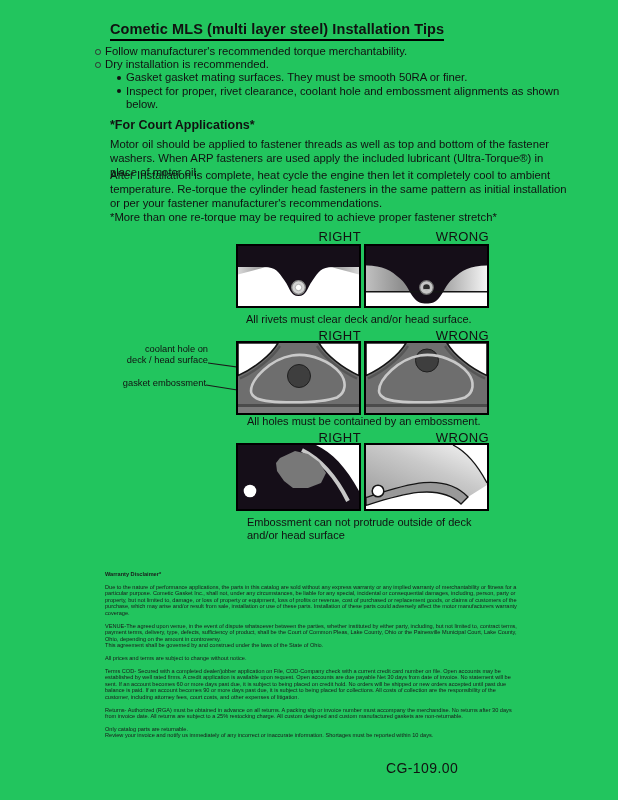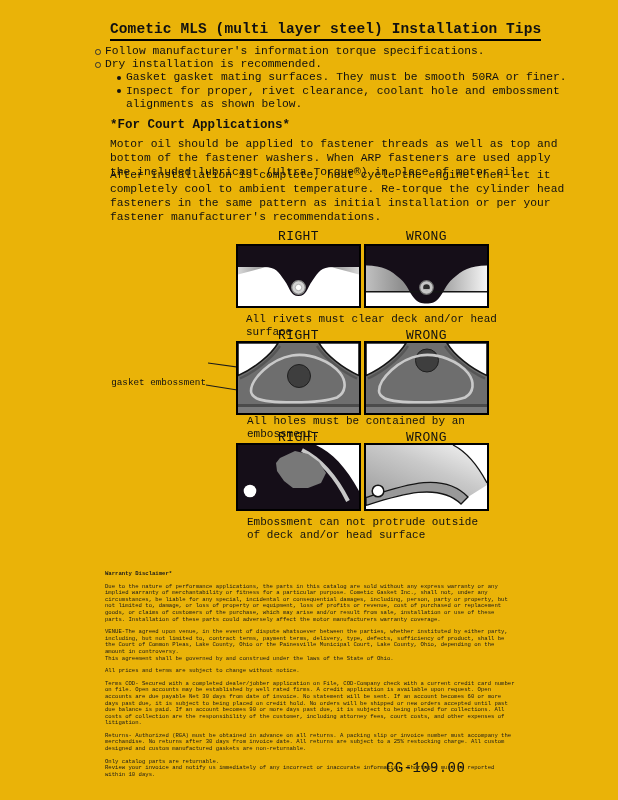--- a/index.html
+++ b/index.html
@@ -1,18 +1,18 @@
 <!DOCTYPE html>
 <html style="--ink: #111111; --diag-black: #150e18; --gray-bg: #6e6e6e; --hole: #3e3e3e; --emboss: #c9c9c9; --deck-gray: #a9a9a9;"><head>
 <meta charset="utf-8">
 <style>
   html,body { margin:0; padding:0; background:#fff; }
   .page {
-    position:relative; width:618px; height:800px; background:#eab308; overflow:hidden;
-    font-family:Liberation Mono, monospace; color:var(--ink,#111);
+    position:relative; width:618px; height:800px; background:#22c55e; overflow:hidden;
+    font-family:Liberation Sans, sans-serif; color:var(--ink,#111);
   }
   .abs { position:absolute; }
 
   
   .title {
     left:110px; top:21px; font-size:14.5px; font-weight:bold;
     border-bottom:2px solid #000; padding-bottom:2px; letter-spacing:0.1px;
   }
 
   
@@ -27,21 +27,21 @@
     content:""; position:absolute; left:0; top:4.6px; width:4.2px; height:4.2px;
     background:#111; border-radius:50%;
   }
 
   
   .diesel-h { left:110px; top:118px; font-size:12.5px; font-weight:bold; }
   .para { left:110px; width:458px; font-size:11.3px; line-height:14px; }
   .p1 { top:137px; } .p2 { top:168px; } .p3 { top:210px; }
 
   
-  .dlabel { width:125px; text-align:center; font-size:13px; letter-spacing:0.4px; color:#111; }
+  .dlabel { width:125px; text-align:right; font-size:13px; letter-spacing:0.4px; color:#111; }
   .lab-r1 { left:236px; top:229px; } .lab-w1 { left:364px; top:229px; }
   .lab-r2 { left:236px; top:328px; } .lab-w2 { left:364px; top:328px; }
   .lab-r3 { left:236px; top:430px; } .lab-w3 { left:364px; top:430px; }
   .dbox { border:2px solid #000; line-height:0; background:#fff; }
   .bx-r1 { left:236px; top:244px; } .bx-w1 { left:364px; top:244px; }
   .bx-r2 { left:236px; top:341px; } .bx-w2 { left:364px; top:341px; }
   .bx-r3 { left:236px; top:443px; } .bx-w3 { left:364px; top:443px; }
   .caption { font-size:11px; line-height:12.5px; color:#111;margin-left:9px; }
   .cap1 { left:237px; top:313px; width:260px; }
   .cap2 { left:238px; top:415px; width:260px; }
@@ -69,29 +69,30 @@
   .pcode { left:386px; top:760px; font-size:14px; letter-spacing:0.4px; color:#111; }
 </style>
 </head>
 <body>
 
 <div class="page">
 
   <div class="abs title">Cometic MLS (multi layer steel) Installation Tips</div>
 
   <div class="abs intro">
-    <div class="b-item">Follow manufacturer's information torque specifications.</div>
+    <div class="b-item">Follow manufacturer's recommended torque merchantability.</div>
     <div class="b-item">Dry installation is recommended.</div>
     <div class="sb-item">Gasket gasket mating surfaces.  They must be smooth 50RA or finer.</div>
     <div class="sb-item">Inspect for proper, rivet clearance, coolant hole and embossment alignments as shown below.</div>
   </div>
 
   <div class="abs diesel-h">*For Court Applications*</div>
   <div class="abs para p1">Motor oil should be applied to fastener threads as well as top and bottom of the fastener washers. When ARP fasteners are used apply the included lubricant (Ultra-Torque®) in place of motor oil.</div>
   <div class="abs para p2">After Installation is complete, heat cycle the engine then let it completely cool to ambient temperature. Re-torque the cylinder head fasteners in the same pattern as initial installation or per your fastener manufacturer's recommendations.</div>
+  <div class="abs para p3">*More than one re-torque may be required to achieve proper fastener stretch*</div>
 
   <div class="abs dlabel lab-r1">RIGHT</div>
   <div class="abs dlabel lab-w1">WRONG</div>
 
   <div class="abs dbox bx-r1">
     <svg width="121" height="60" viewBox="0 0 121 60">
       <defs>
         <linearGradient id="r1a" x1="0" y1="0" x2="1" y2="0">
           <stop offset="0" stop-color="#d8d8d8"></stop>
             <stop offset="1" stop-color="#8e8e8e"></stop>
@@ -128,20 +129,24 @@
       <circle cx="60.5" cy="41.5" r="3.3" fill="#2c2c2c"></circle>
       <line x1="57.4" y1="44" x2="63.6" y2="44" stroke="#d0d0d0" stroke-width="1.7"></line>
     </svg>
   </div>
 
   <div class="abs caption cap1">All rivets must clear deck and/or head surface.</div>
 
   <div class="abs dlabel lab-r2">RIGHT</div>
   <div class="abs dlabel lab-w2">WRONG</div>
 
+  <div class="abs annot annot1">
+    <div>coolant hole on</div>
+    <div>deck / head surface</div>
+  </div>
   <div class="abs annot annot2">gasket embossment</div>
 
   <svg class="abs leaders" width="100" height="45" viewBox="0 0 100 45">
     <line x1="3" y1="7" x2="90" y2="19" stroke="#1a1a1a" stroke-width="1.1"></line>
     <line x1="1" y1="29" x2="57" y2="38" stroke="#1a1a1a" stroke-width="1.1"></line>
   </svg>
 
   <div class="abs dbox bx-r2">
     <svg width="121" height="70" viewBox="0 0 121 70">
       <rect class="gray-bg" width="121" height="70"></rect>

